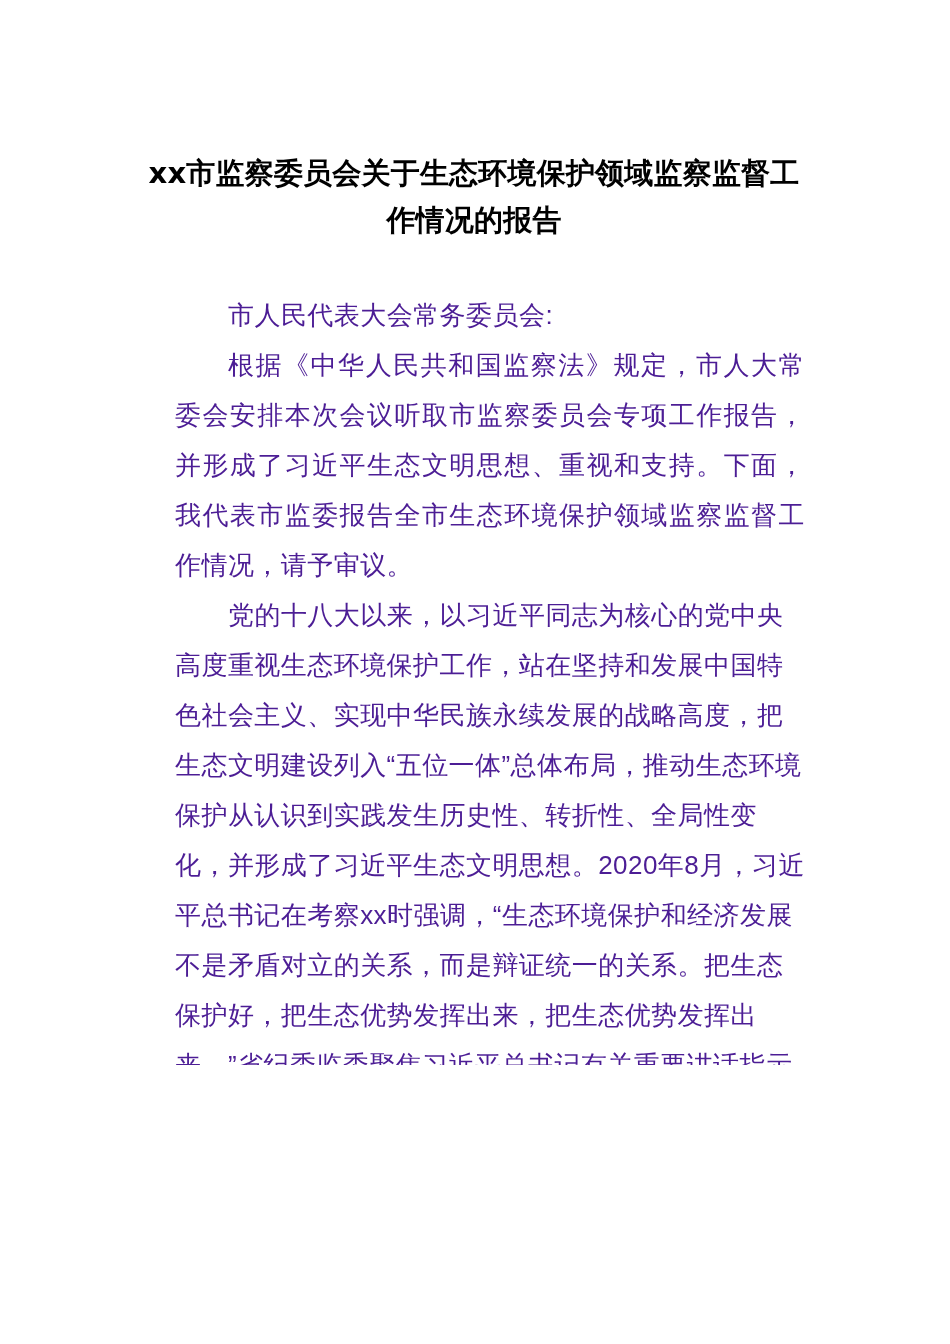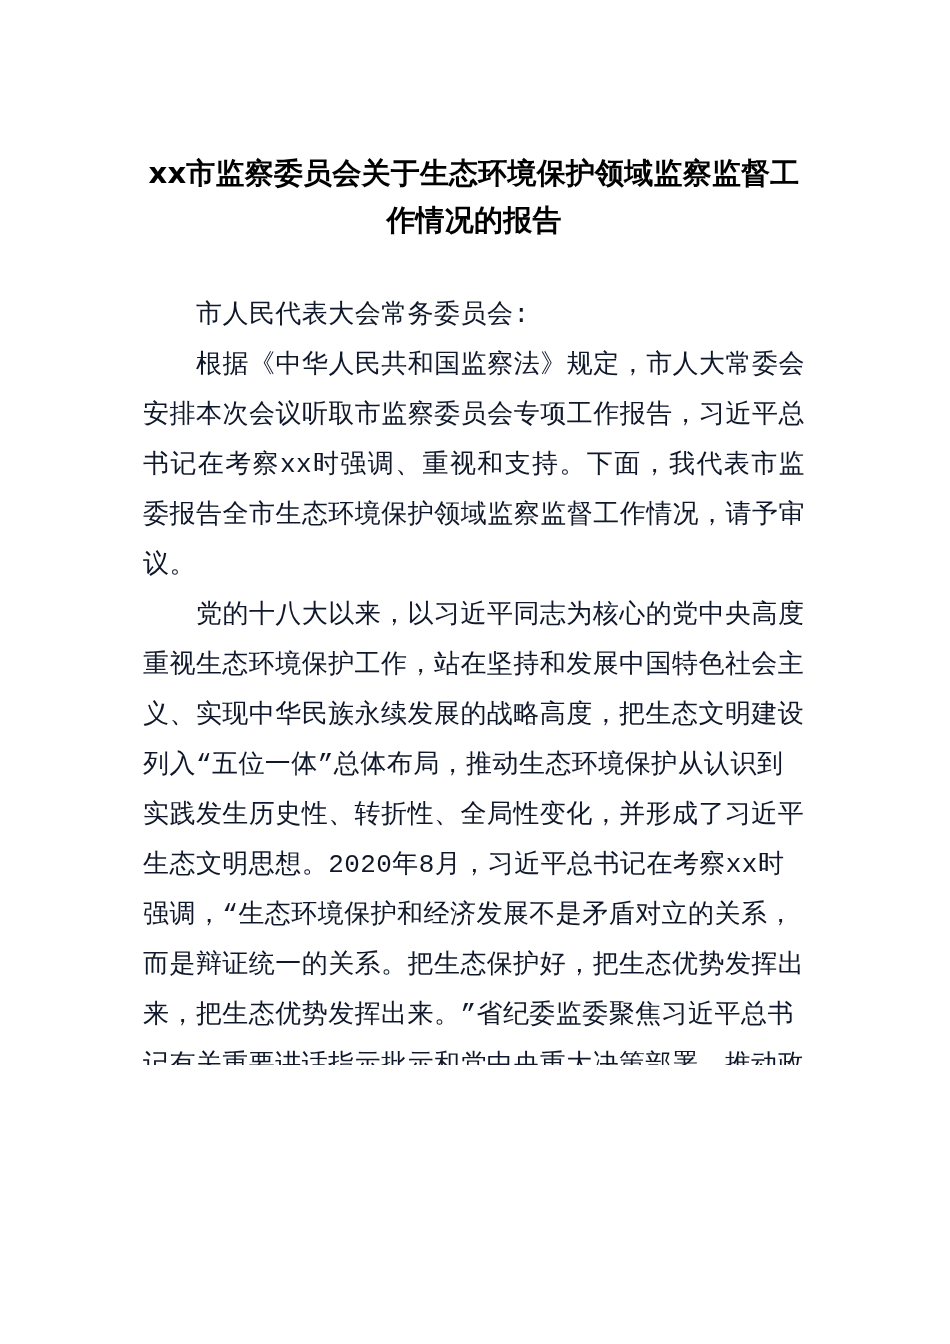--- a/index.html
+++ b/index.html
@@ -30,27 +30,28 @@
     color: #000000;
     letter-spacing: 0.2px;
     margin: 0;
     padding: 0;
     white-space: normal;
   }
   .title-spacer {
     height: 46px;
   }
   .body-block {
-    font-family: Liberation Mono, monospace;
+    font-family: Liberation Sans, sans-serif;
     font-size: 26px;
     line-height: 50px;
-    color: #0f172a;
+    color: #4c1d95;
     text-align: justify;
     text-justify: inter-character;
     letter-spacing: 0.45px;
+    margin-left: 32px;
   }
   .para {
     margin: 0;
     padding: 0;
     text-indent: 53px;
     text-align: justify;
     text-justify: inter-character;
     word-break: break-all;
   }
   .para:last-child {
@@ -62,18 +63,18 @@
 
 <div class="page">
   <div class="content">
 
     <h1 class="doc-title">xx市监察委员会关于生态环境保护领域监察监督工作情况的报告</h1>
 
     <div class="title-spacer"></div>
 
     <div class="body-block">
       <p class="para">市人民代表大会常务委员会:</p>
-      <p class="para">根据《中华人民共和国监察法》规定，市人大常委会安排本次会议听取市监察委员会专项工作报告，习近平总书记在考察xx时强调、重视和支持。下面，我代表市监委报告全市生态环境保护领域监察监督工作情况，请予审议。</p>
+      <p class="para">根据《中华人民共和国监察法》规定，市人大常委会安排本次会议听取市监察委员会专项工作报告，并形成了习近平生态文明思想、重视和支持。下面，我代表市监委报告全市生态环境保护领域监察监督工作情况，请予审议。</p>
       <p class="para">党的十八大以来，以习近平同志为核心的党中央高度重视生态环境保护工作，站在坚持和发展中国特色社会主义、实现中华民族永续发展的战略高度，把生态文明建设列入“五位一体”总体布局，推动生态环境保护从认识到实践发生历史性、转折性、全局性变化，并形成了习近平生态文明思想。2020年8月，习近平总书记在考察xx时强调，“生态环境保护和经济发展不是矛盾对立的关系，而是辩证统一的关系。把生态保护好，把生态优势发挥出来，把生态优势发挥出来。”省纪委监委聚焦习近平总书记有关重要讲话指示批示和党中央重大决策部署，推动政治监督具体化常态化，以有力监督护航生态文明建设。市委坚持以习近平</p>
     </div>
 
   </div>
 </div>
 
 </body></html>

